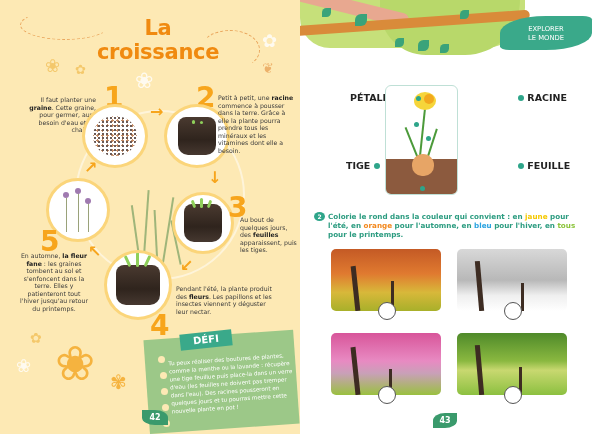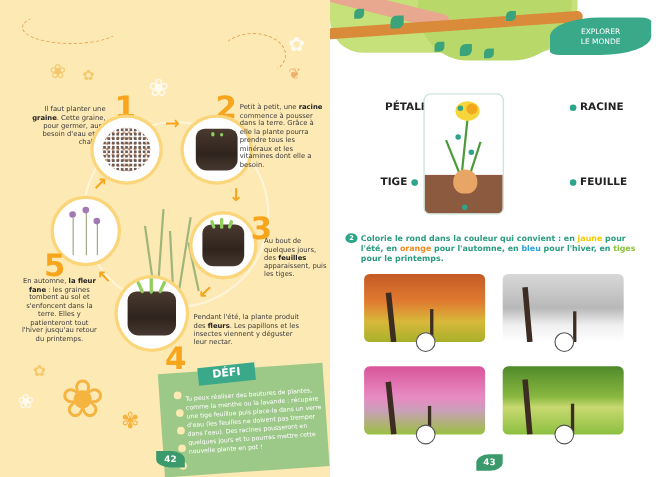--- a/index.html
+++ b/index.html
@@ -169,20 +169,21 @@
 </style>
 </head>
 <body>
 
 <div class="left-page">
 
   <div class="deco-dash" style="left:20px;top:10px;width:90px;height:30px;border-color:transparent transparent #e9a45a #e9a45a;"></div>
   <div class="deco-dash" style="left:200px;top:30px;width:60px;height:40px;border-color:#e9a45a #e9a45a transparent transparent;"></div>
 
   <div class="title">
+    <div>La croissance</div>
   </div>
 
   <span class="flower-outline" style="left:262px;top:30px;">✿</span>
   <span class="flower-outline" style="left:45px;top:55px;color:#f2c05a;">❀</span>
   <span class="flower-outline" style="left:75px;top:62px;color:#f2c05a;font-size:13px;">✿</span>
   <span class="flower-outline" style="left:262px;top:60px;color:#e9a45a;font-size:14px;">❦</span>
   <span class="flower-outline" style="left:135px;top:68px;font-size:22px;">❀</span>
 
   <div class="ring"></div>
 
@@ -316,21 +317,21 @@
     <div class="bulb"></div>
     <div class="pdot" style="left:30px;top:10px;"></div>
     <div class="pdot" style="left:28px;top:36px;"></div>
     <div class="pdot" style="left:40px;top:50px;"></div>
     <div class="pdot" style="left:34px;top:100px;"></div>
   </div>
 
   <div class="q-row" style="top:212px;width:270px;">
     <span class="q-num">2</span>
     <span>
-      <span>Colorie le rond dans la couleur qui convient : en </span><span class="c-yellow">jaune</span><span> pour l'été, en </span><span class="c-orange">orange</span><span> pour l'automne, en </span><span class="c-blue">bleu</span><span> pour l'hiver, en </span><span class="c-green">tiges</span><span> pour le printemps.</span>
+      <span>Colorie le rond dans la couleur qui convient : en </span><span class="c-yellow">jaune</span><span> pour l'été, en </span><span class="c-orange">orange</span><span> pour l'automne, en </span><span class="c-blue">bleu</span><span> pour l'hiver, en </span><span class="c-green">tous</span><span> pour le printemps.</span>
     </span>
   </div>
 
   <div class="season" style="left:31px;top:249px;background:linear-gradient(180deg,#c45a25 0%,#e07a30 40%,#d8b83a 70%,#a8b02a 100%);">
     <div class="trunk" style="left:22px;height:45px;transform:rotate(-6deg);"></div>
     <div class="trunk" style="left:60px;height:30px;width:3px;"></div>
   </div>
   <div class="season-circle" style="left:78px;top:302px;"></div>
 
   <div class="season" style="left:157px;top:249px;background:linear-gradient(180deg,#d8d8d8 0%,#b8b8b8 50%,#efefef 75%,#ffffff 100%);">

